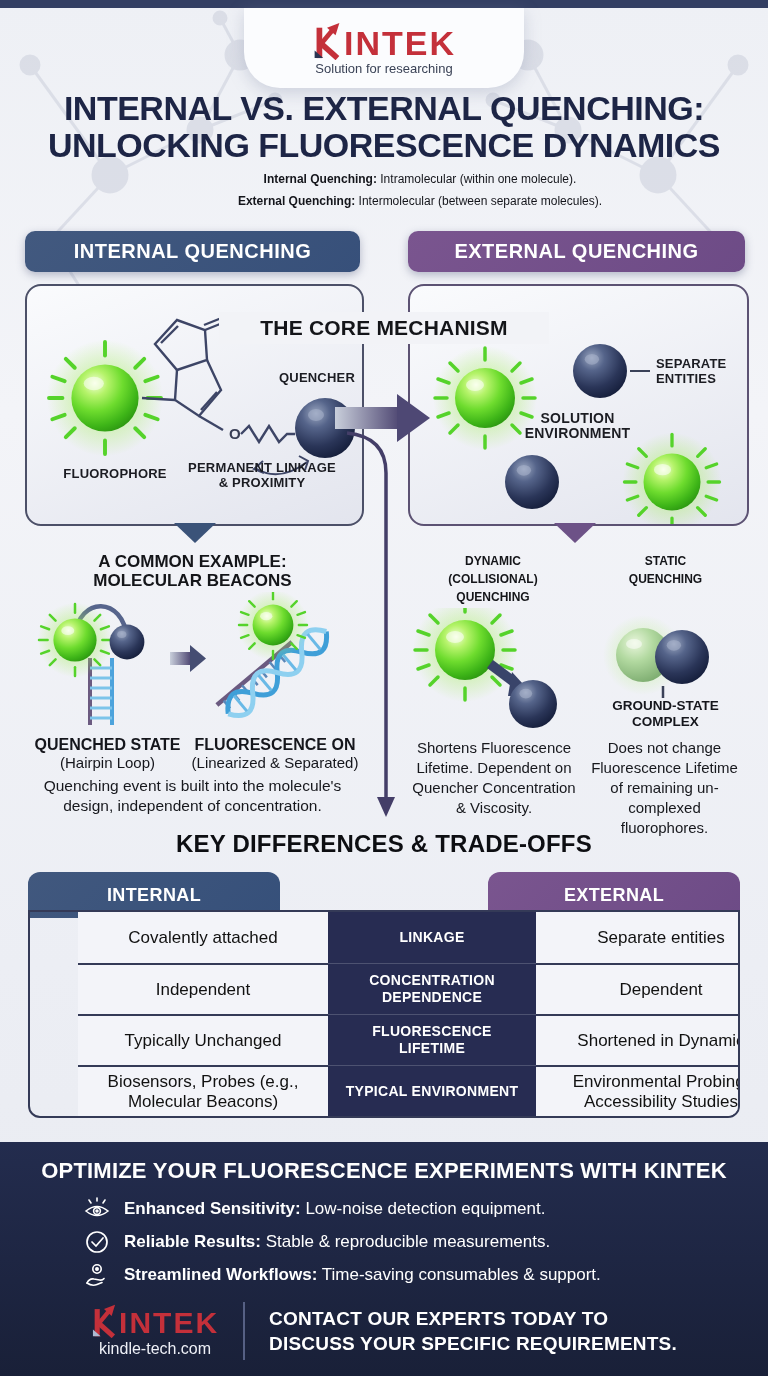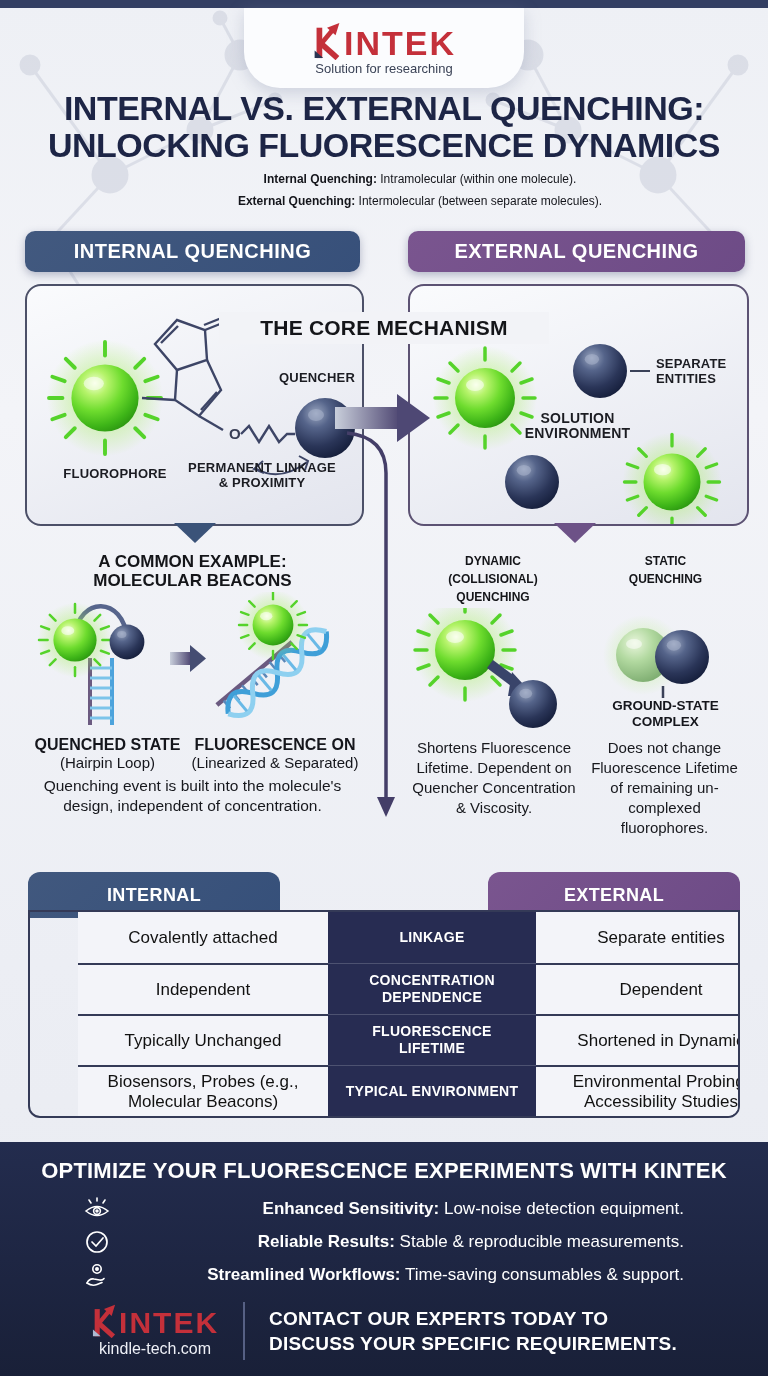--- a/index.html
+++ b/index.html
@@ -66,21 +66,21 @@
   .cell{display:flex;align-items:center;justify-content:center;text-align:center;height:51px;box-sizing:border-box;}
   .cell-light{background:#f3f4f9;font-size:17px;color:#111;padding:2px 10px;}
   .cell-dark{background:#272c52;color:#fff;font-size:14px;font-weight:800;letter-spacing:.3px;padding:2px 12px;line-height:17px;}
   .row-border{border-top:2px solid #343a57;}
   .dark-border{border-top:1px solid rgba(255,255,255,.18);}
 
   
   .cta{top:1142px;left:0;width:768px;height:234px;background:linear-gradient(180deg,#232c4e,#192038);}
   .cta-head{margin-top:16px;text-align:center;font-size:22px;font-weight:800;color:#fff;letter-spacing:.2px;}
   .benefits{width:600px;margin:12px auto 0;display:flex;flex-direction:column;gap:7px;}
-  .benefit{display:flex;align-items:center;color:#fff;font-size:17px;justify-content:space-between;}
+  .benefit{display:flex;align-items:center;gap:14px;color:#fff;font-size:17px;}
   .benefit b{font-weight:800;}
   .bicon{width:26px;height:26px;flex:0 0 26px;}
   .footer{margin-top:14px;display:flex;align-items:center;justify-content:center;gap:24px;}
   .flogo-text{font-size:30px;font-weight:800;color:#c4303a;letter-spacing:2px;line-height:30px;}
   .fsite{color:#eef0f7;font-size:16px;text-align:center;margin-top:2px;}
   .fdivider{width:2px;height:58px;background:#566084;}
   .fcontact{color:#fff;font-size:19px;font-weight:800;line-height:25px;letter-spacing:.2px;}
 </style>
 </head>
 <body>
@@ -354,20 +354,21 @@
       <line x1="77" y1="72" x2="77" y2="84" stroke="#3a4158" stroke-width="2.5"></line>
     </svg>
     <div class="abs ground-label center" style="top:150px;left:178px;width:159px">
       <div>GROUND-STATE</div>
       <div>COMPLEX</div>
     </div>
     <div class="abs caption center" style="top:190px;left:0;width:172px;font-size:15px">Shortens Fluorescence Lifetime. Dependent on Quencher Concentration &amp; Viscosity.</div>
     <div class="abs caption center" style="top:190px;left:176px;width:161px;font-size:15px">Does not change Fluorescence Lifetime of remaining un-complexed fluorophores.</div>
   </div>
 
+  <div class="abs table-title center">KEY DIFFERENCES &amp; TRADE-OFFS</div>
   <div class="abs tbl-pill tbl-pill-int">INTERNAL</div>
   <div class="abs tbl-pill tbl-pill-ext">EXTERNAL</div>
   <div class="abs tbl-body">
     <div class="cell cell-light">Covalently attached</div>
     <div class="cell cell-dark">LINKAGE</div>
     <div class="cell cell-light">Separate entities</div>
 
     <div class="cell cell-light row-border">Independent</div>
     <div class="cell cell-dark dark-border">CONCENTRATION DEPENDENCE</div>
     <div class="cell cell-light row-border">Dependent</div>

